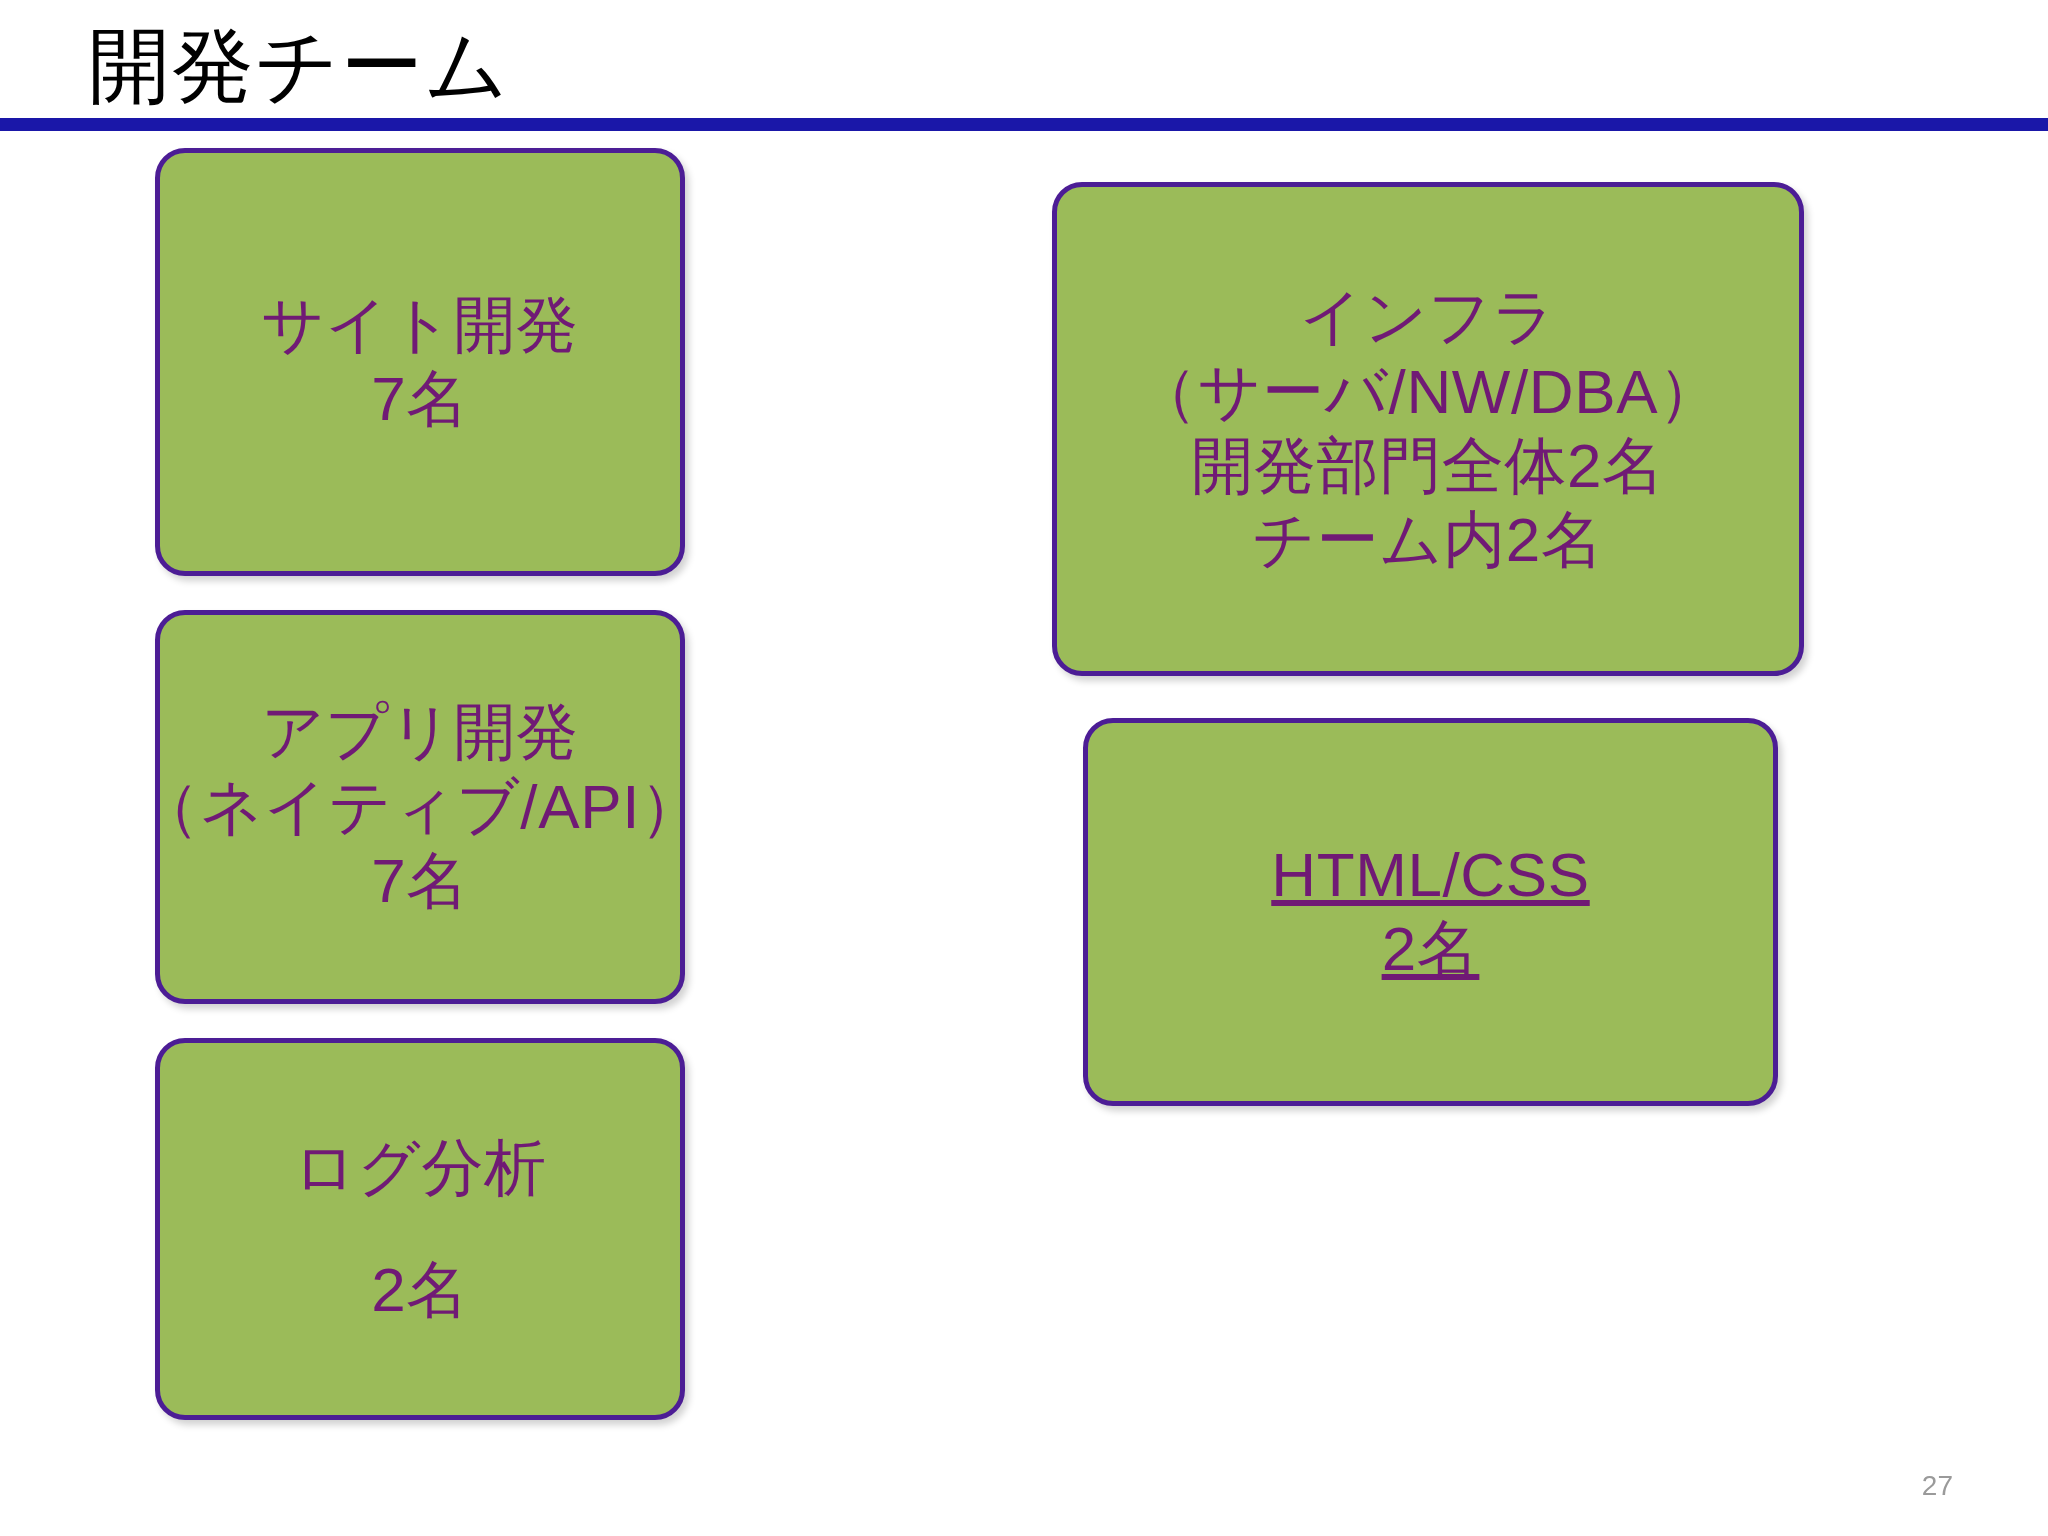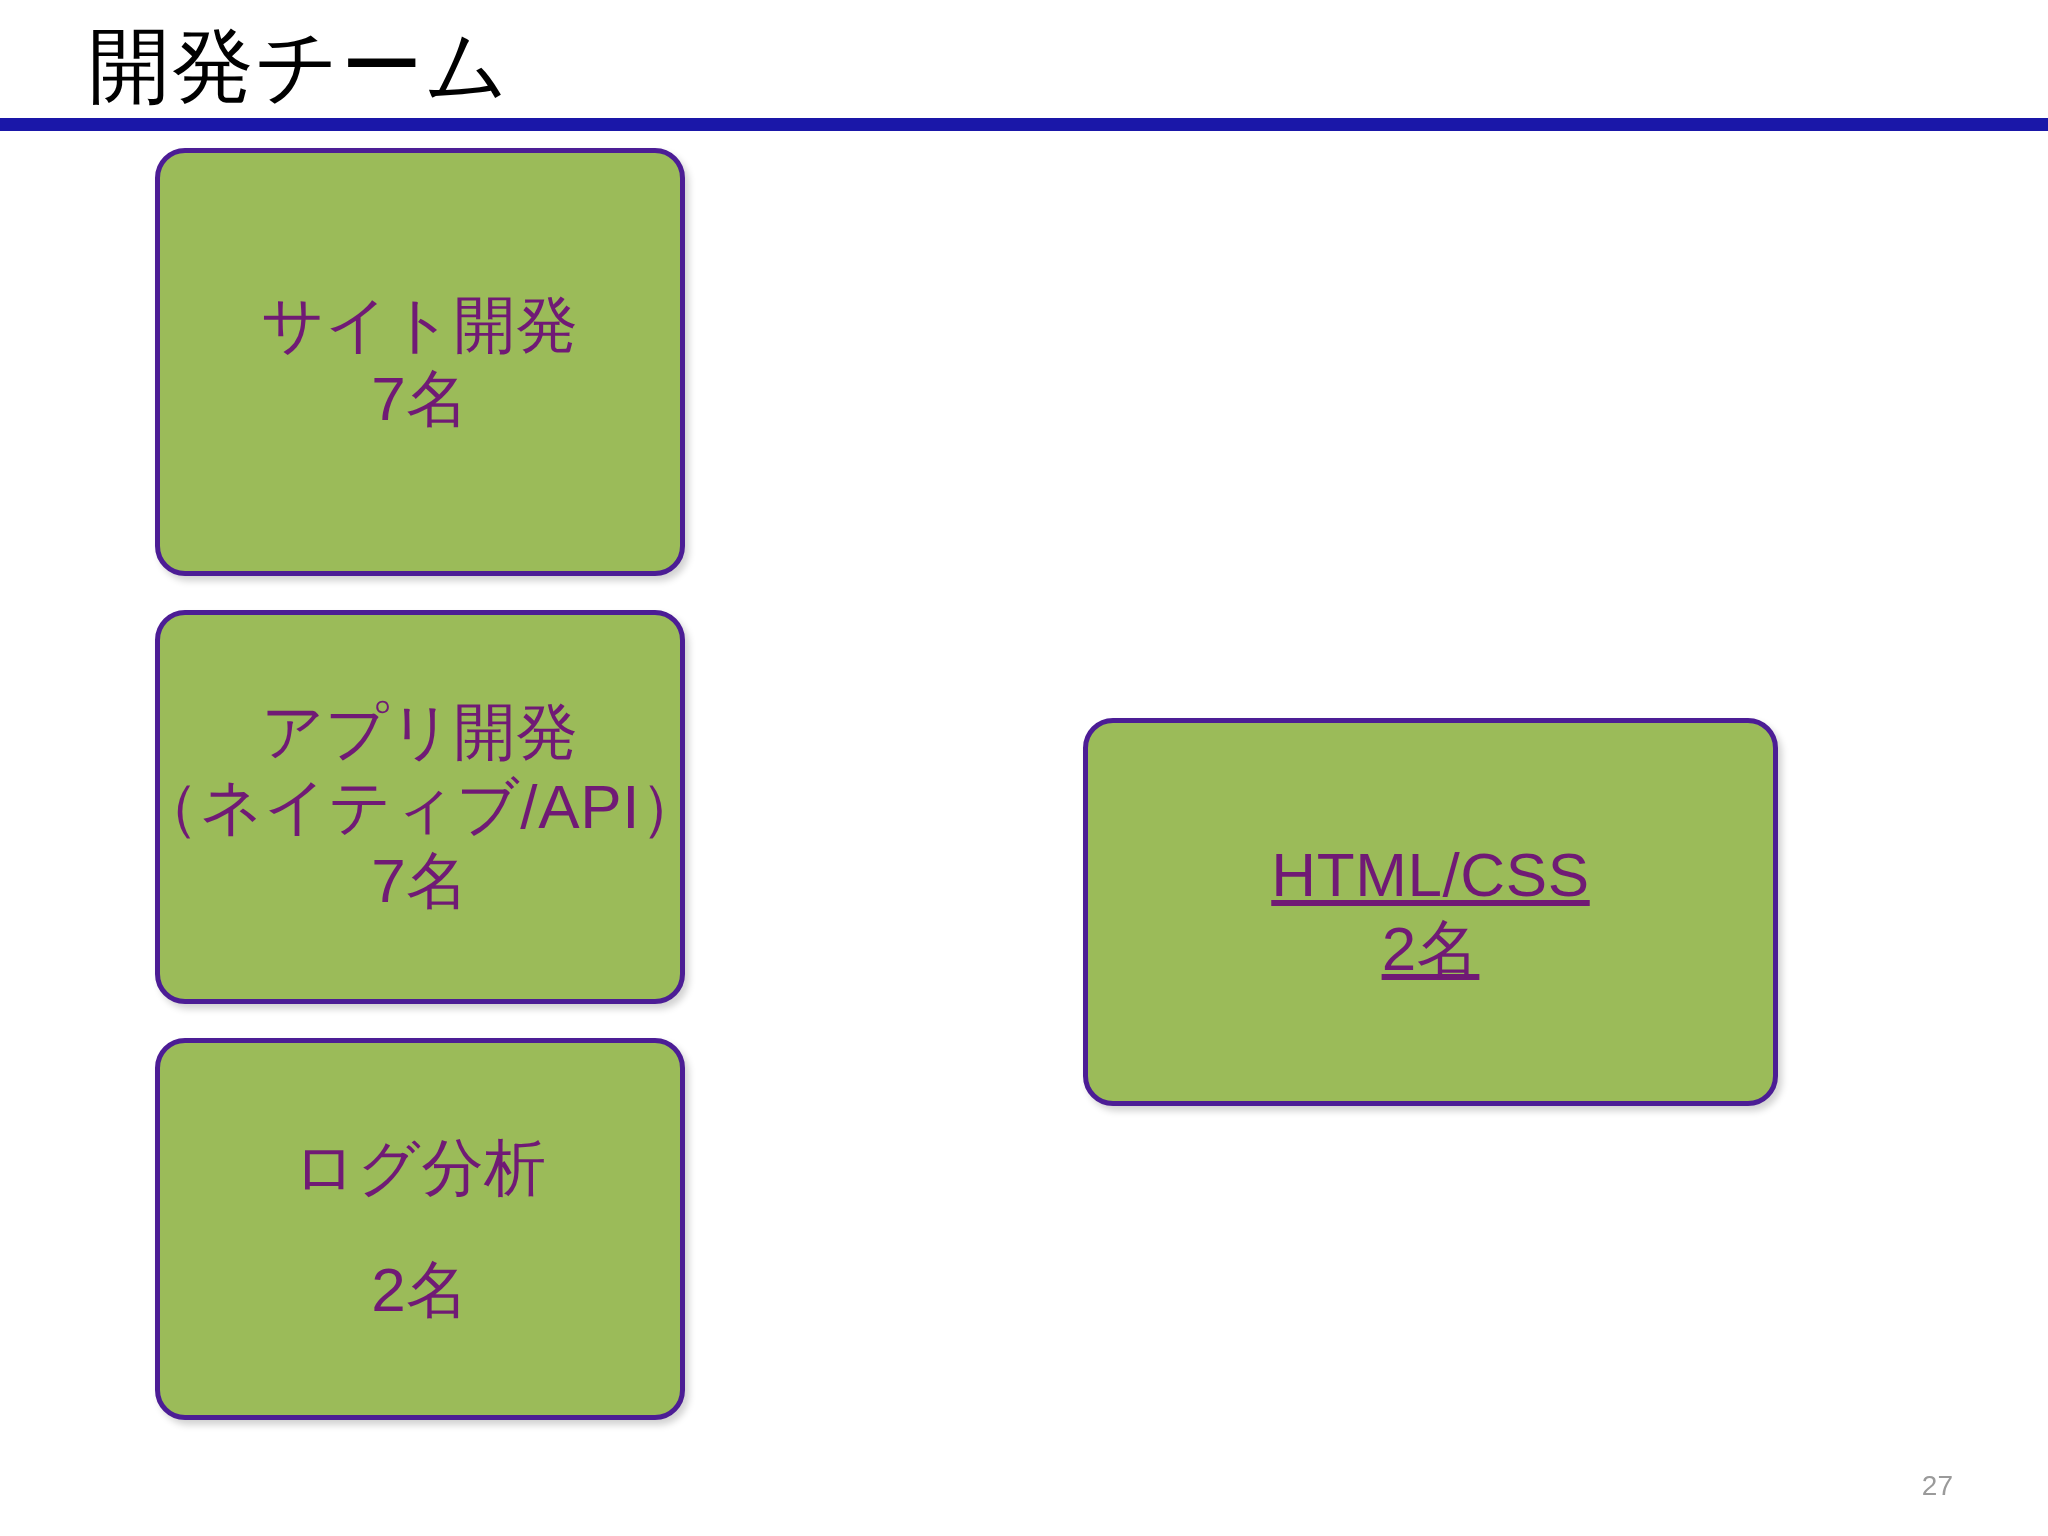--- a/index.html
+++ b/index.html
@@ -103,20 +103,26 @@
     <span class="line">アプリ開発</span>
     <span class="line">（ネイティブ/API）</span>
     <span class="line">7名</span>
   </div>
 
   <div class="tile" id="tile-log">
     <span class="line">ログ分析</span>
     <span class="line">2名</span>
   </div>
 
+  <div class="tile" id="tile-infra">
+    <span class="line">インフラ</span>
+    <span class="line">（サーバ/NW/DBA）</span>
+    <span class="line">開発部門全体2名</span>
+    <span class="line">チーム内2名</span>
+  </div>
 
   <div class="tile" id="tile-htmlcss">
     <span class="line">HTML/CSS</span>
     <span class="line">2名</span>
   </div>
 
   <div id="page-number">27</div>
 
 </div>
 

